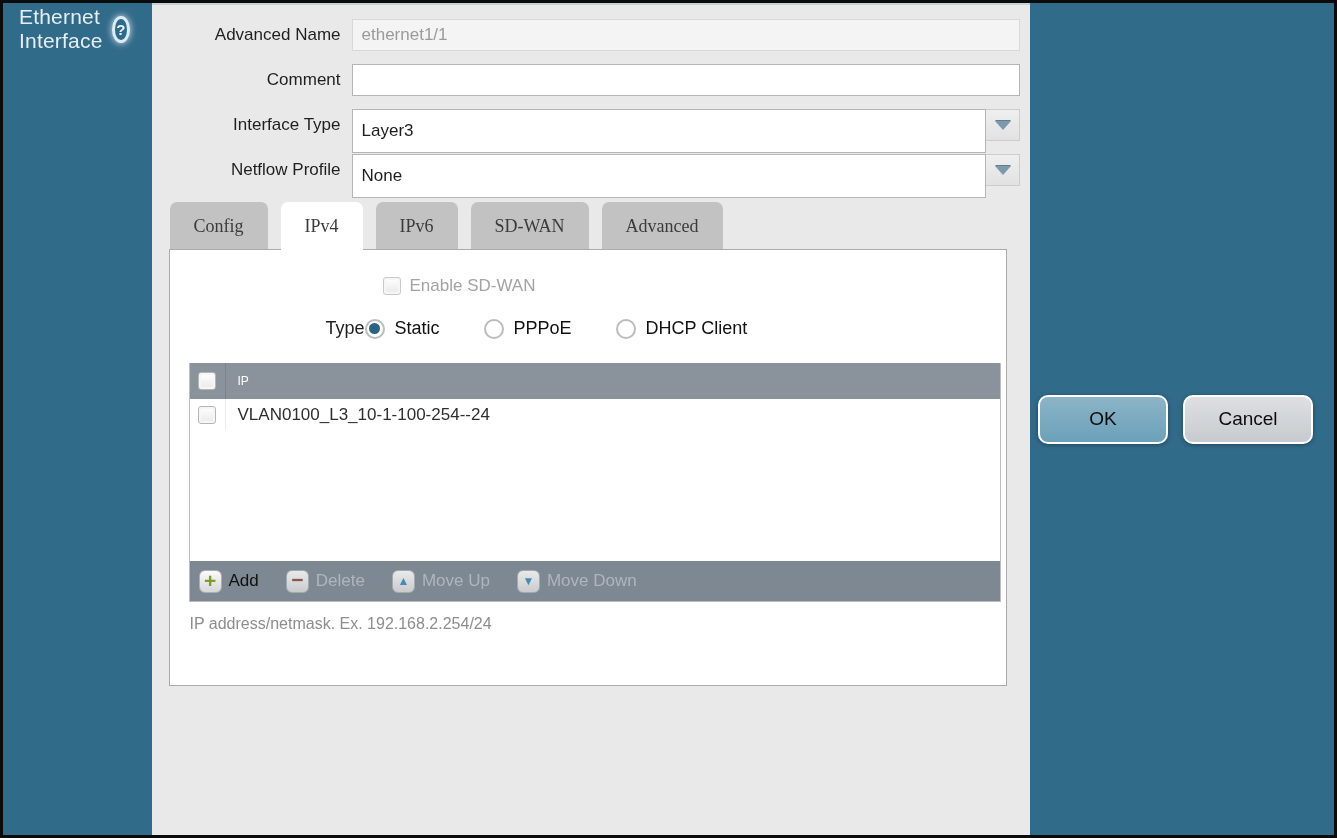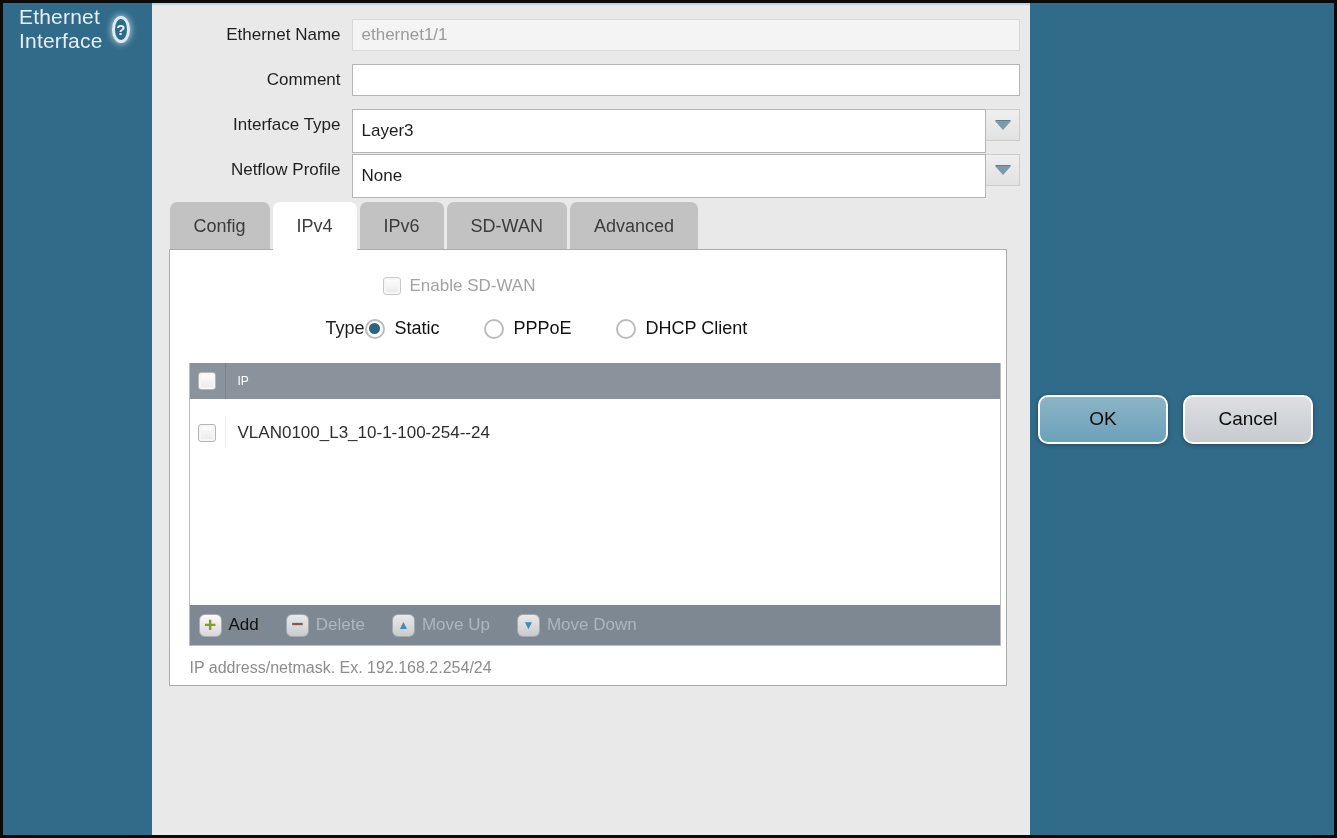--- a/index.html
+++ b/index.html
@@ -18,21 +18,21 @@
   .form-row { display:flex; align-items:center; height:32px; margin-bottom:13px; }
   .form-label { width:192px; flex:0 0 192px; text-align:right; padding-right:11px; font-size:17px; color:#1f1f1f; }
   .field-wrap { flex:1; display:flex; height:32px; position:relative; }
   .text-input { flex:1; height:32px; border:1px solid #b5b5b5; background:#fff; font-family:"Liberation Sans", sans-serif; font-size:17px; color:#222; padding:0 9px; outline:none; }
   .text-input.disabled { background:#f4f4f4; border-color:#d8d8d8; color:#9a9a9a; }
   .select-box { flex:1; height:44px; border:1px solid #b5b5b5; background:#fff; display:flex; align-items:center; padding:0 9px; font-size:17px; color:#1d1d1d; }
   .select-btn { width:34px; height:32px; border:1px solid #cdcdcd; border-left:none; background:linear-gradient(#efefef,#e2e2e2); display:flex; align-items:center; justify-content:center; cursor:pointer; }
   .tri-down { width:0; height:0; border-left:8px solid transparent; border-right:8px solid transparent; border-top:9px solid #7d9aac; filter:drop-shadow(0 -1px 0 #5f7d8f); }
 
   
-  .tabs { display:flex; gap:3px; margin-top:16px; padding-left:10px; position:relative; }
+  .tabs { display:flex; gap:13px; margin-top:16px; padding-left:10px; position:relative;font-family:Liberation Serif, serif; }
   .tab { background:#c2c2c2; border-radius:7px 7px 0 0; height:48px; display:flex; align-items:center; padding:0 24px; font-size:18px; color:#3b3b3b; cursor:pointer; position:relative; z-index:1; }
   .tab.active { background:#ffffff; z-index:3; }
 
   .panel { background:#fff; border:1px solid #ababab; margin:0 13px 0 9px; height:437px; position:relative; z-index:2; margin-top:-1px; }
 
   
   .sdwan-row { display:flex; align-items:center; gap:9px; padding:26px 0 0 213px; }
   .checkbox { width:18px; height:18px; border-radius:3px; border:1px solid #b5b5b5; background:linear-gradient(#ffffff,#e9e9e9); box-shadow:inset 0 0 0 2px #f6f6f6; }
   .checkbox.disabled { border-color:#cacaca; }
   .dim-label { font-size:17px; color:#a3a3a3; }
@@ -42,21 +42,21 @@
   .radio-opt { display:flex; align-items:center; gap:10px; margin-right:44px; cursor:pointer; }
   .radio { width:20px; height:20px; border-radius:50%; border:2px solid #bcbcbc; background:#fff; display:flex; align-items:center; justify-content:center; }
   .radio.selected::after { content:""; width:11px; height:11px; border-radius:50%; background:#2a6485; }
   .radio-text { font-size:18px; color:#111; }
 
   
   .ip-table { margin:24px 5px 0 19px; border:1px solid #bdbdbd; border-top:none; }
   .tbl-head { background:#8a939c; height:36px; display:flex; align-items:stretch; }
   .tbl-head .cb-cell { width:36px; flex:0 0 36px; display:flex; align-items:center; justify-content:center; border-right:1px solid #7b848e; }
   .tbl-head .col-label { display:flex; align-items:center; padding-left:12px; color:#fff; font-size:12px; }
-  .tbl-body { background:#fff; height:188px; overflow:hidden;margin-top:18px; }
+  .tbl-body { background:#fff; height:162px; overflow:hidden; }
   .tbl-row { height:31px; display:flex; align-items:stretch; cursor:pointer; }
   .tbl-row .cb-cell { width:36px; flex:0 0 36px; display:flex; align-items:center; justify-content:center; border-right:1px solid #ececec; }
   .tbl-row .row-text { display:flex; align-items:center; padding-left:12px; font-size:17px; color:#2e2e2e; }
 
   .tbl-toolbar { background:#7e8893; height:40px; display:flex; align-items:center; gap:27px; padding-left:9px; }
   .tool-btn { display:flex; align-items:center; gap:7px; cursor:pointer; }
   .tool-icon { width:23px; height:23px; border-radius:6px; background:linear-gradient(#fbfbfb,#d7d7d7); border:1px solid #a9afb5; display:flex; align-items:center; justify-content:center; font-weight:bold; line-height:1; }
   .glyph-plus { color:#7d9c28; font-size:21px; margin-top:-2px; }
   .glyph-minus { color:#8a4f45; font-size:21px; margin-top:-3px; }
   .glyph-arrow { color:#3e8cb8; font-size:12px; }
@@ -78,21 +78,21 @@
 <div class="frame">
 
   <div class="titlebar">
     <span class="title-text">Ethernet Interface</span>
     <div class="help-badge">?</div>
   </div>
 
   <div class="content">
 
     <div class="form-row">
-      <div class="form-label">Ethernet Name</div>
+      <div class="form-label">Advanced Name</div>
       <div class="field-wrap">
         <input class="text-input disabled" disabled="" value="ethernet1/1" style="">
       </div>
     </div>
 
     <div class="form-row">
       <div class="form-label">Comment</div>
       <div class="field-wrap">
         <input class="text-input" value="" style="">
       </div>

